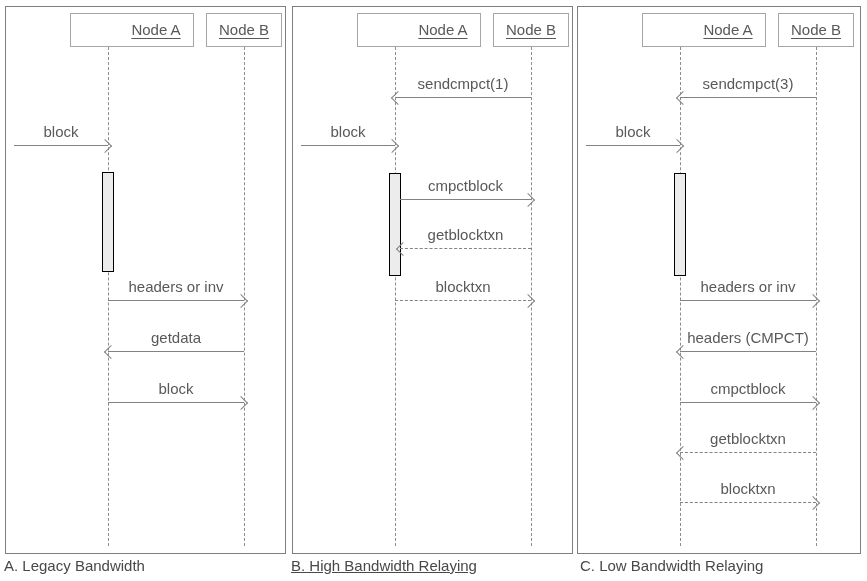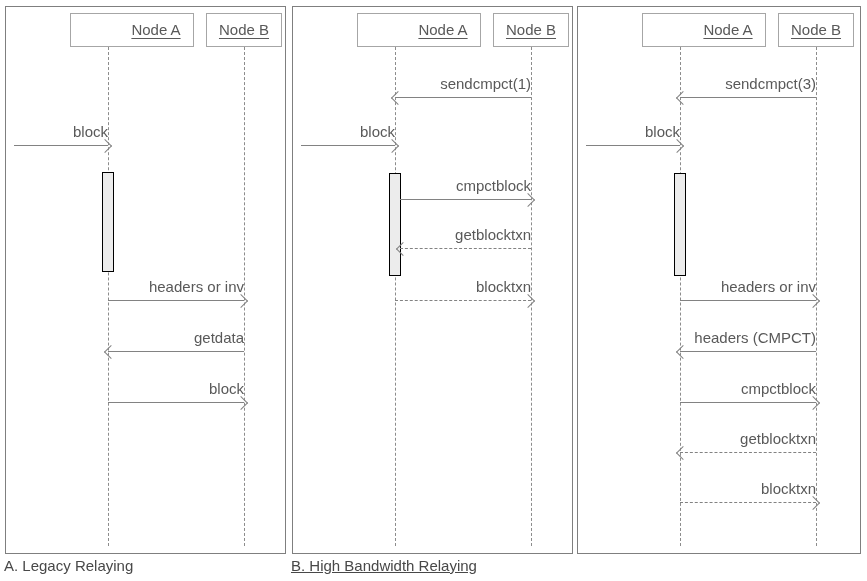--- a/index.html
+++ b/index.html
@@ -61,21 +61,21 @@
     background: #ececec;
     border: 1px solid #000000;
   }
 
   .msg { position: absolute; height: 0; }
   .msg .lbl {
     position: absolute;
     left: 0;
     right: 0;
     bottom: 5px;
-    text-align: right;
+    text-align: center;
     font-size: 15px;
     color: #595959;
     white-space: nowrap;
   }
   .msg .shaft {
     position: absolute;
     left: 0;
     right: 0;
     top: 0;
     height: 0;
@@ -217,16 +217,17 @@
       <div class="shaft"></div>
       <div class="head"></div>
     </div>
     <div class="msg right dashed" style="left:102px;top:495px;width:136px;">
       <div class="lbl">blocktxn</div>
       <div class="shaft"></div>
       <div class="head"></div>
     </div>
   </div>
 
-  <div class="caption" id="caption-a">A. Legacy Relaying</div>
+  <div class="caption" id="caption-a">A. Legacy Bandwidth</div>
   <div class="caption" id="caption-b">B. High Bandwidth Relaying</div>
+  <div class="caption" id="caption-c">C. Low Bandwidth Relaying</div>
 
 </div>
 
 </body></html>

